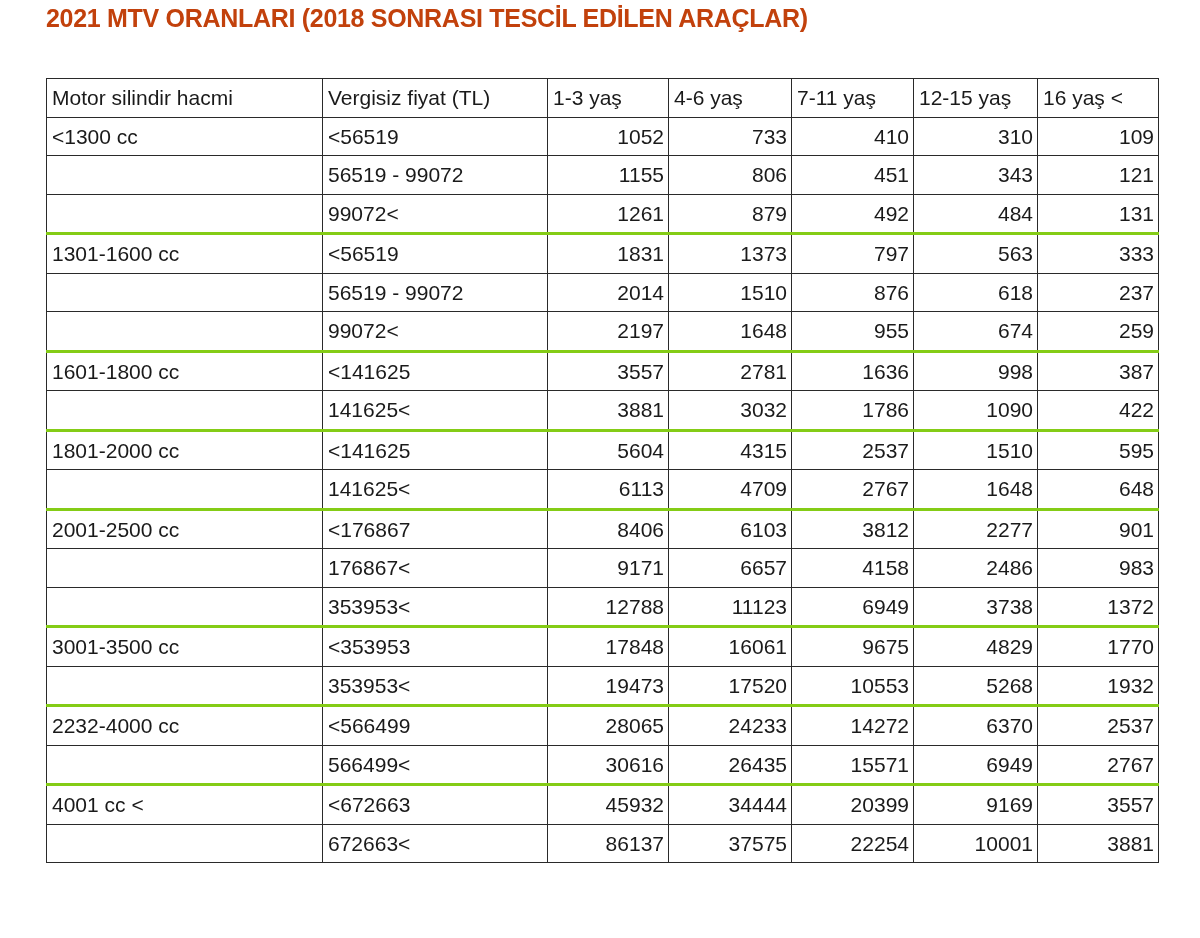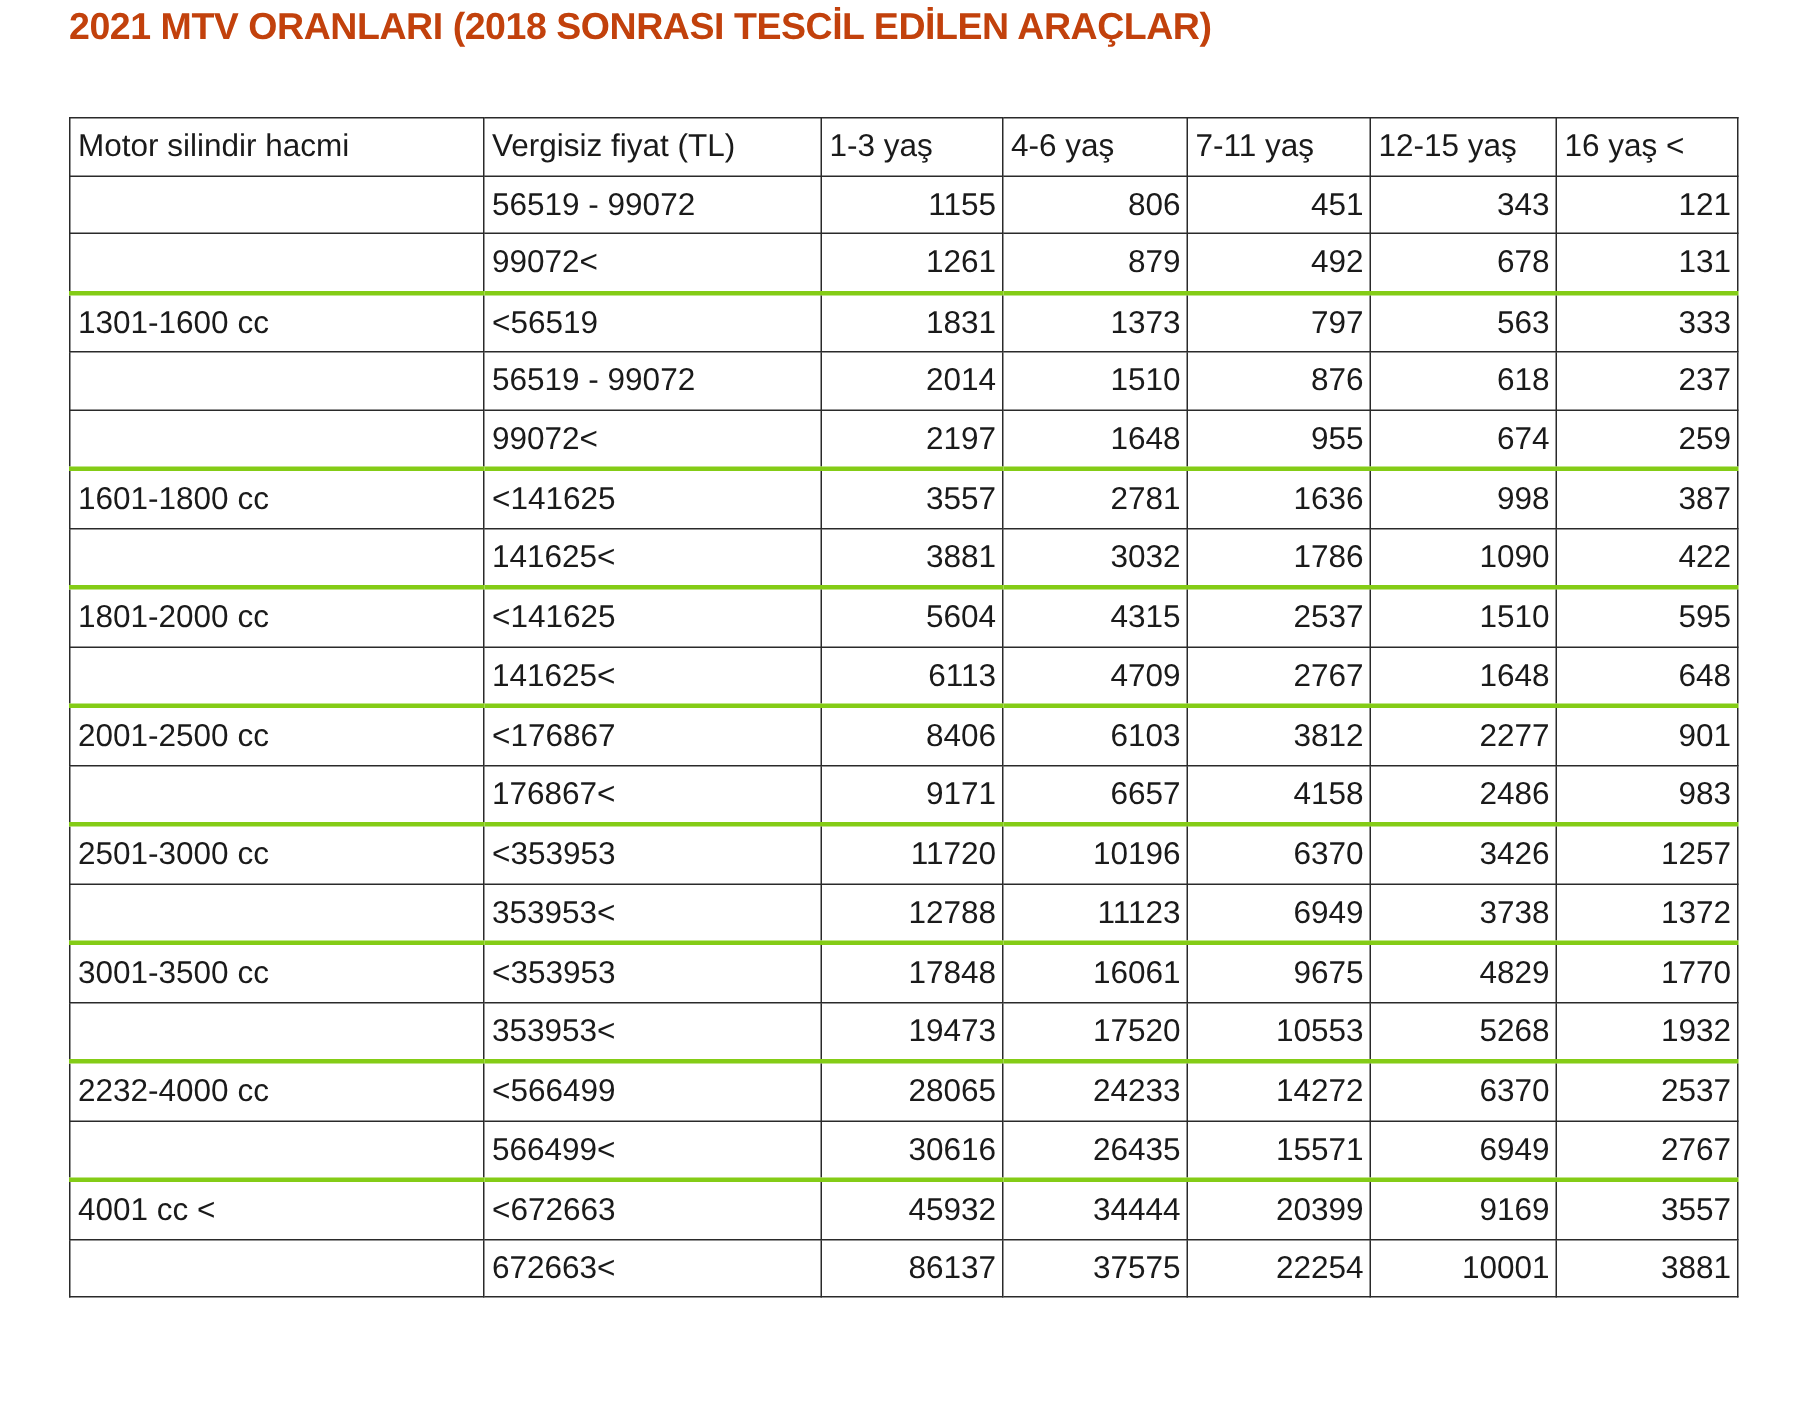--- a/index.html
+++ b/index.html
@@ -39,35 +39,44 @@
       <th>Vergisiz fiyat (TL)</th>
       <th>1-3 yaş</th>
       <th>4-6 yaş</th>
       <th>7-11 yaş</th>
       <th>12-15 yaş</th>
       <th>16 yaş &lt;</th>
     </tr>
   </thead>
   <tbody id="tbody">
       <tr>
+        <td class="txt">&lt;1300 cc</td>
+        <td class="txt">&lt;56519</td>
+        <td class="num">1052</td>
+        <td class="num">733</td>
+        <td class="num">410</td>
+        <td class="num">310</td>
+        <td class="num">109</td>
+      </tr>
+      <tr>
         <td class="txt"></td>
         <td class="txt">56519 - 99072</td>
         <td class="num">1155</td>
         <td class="num">806</td>
         <td class="num">451</td>
         <td class="num">343</td>
         <td class="num">121</td>
       </tr>
       <tr>
         <td class="txt"></td>
         <td class="txt">99072&lt;</td>
         <td class="num">1261</td>
         <td class="num">879</td>
         <td class="num">492</td>
-        <td class="num">678</td>
+        <td class="num">484</td>
         <td class="num">131</td>
       </tr>
       <tr class="group-start">
         <td class="txt">1301-1600 cc</td>
         <td class="txt">&lt;56519</td>
         <td class="num">1831</td>
         <td class="num">1373</td>
         <td class="num">797</td>
         <td class="num">563</td>
         <td class="num">333</td>
@@ -137,29 +146,20 @@
       </tr>
       <tr>
         <td class="txt"></td>
         <td class="txt">176867&lt;</td>
         <td class="num">9171</td>
         <td class="num">6657</td>
         <td class="num">4158</td>
         <td class="num">2486</td>
         <td class="num">983</td>
       </tr>
-      <tr class="group-start">
-        <td class="txt">2501-3000 cc</td>
-        <td class="txt">&lt;353953</td>
-        <td class="num">11720</td>
-        <td class="num">10196</td>
-        <td class="num">6370</td>
-        <td class="num">3426</td>
-        <td class="num">1257</td>
-      </tr>
       <tr>
         <td class="txt"></td>
         <td class="txt">353953&lt;</td>
         <td class="num">12788</td>
         <td class="num">11123</td>
         <td class="num">6949</td>
         <td class="num">3738</td>
         <td class="num">1372</td>
       </tr>
       <tr class="group-start">

